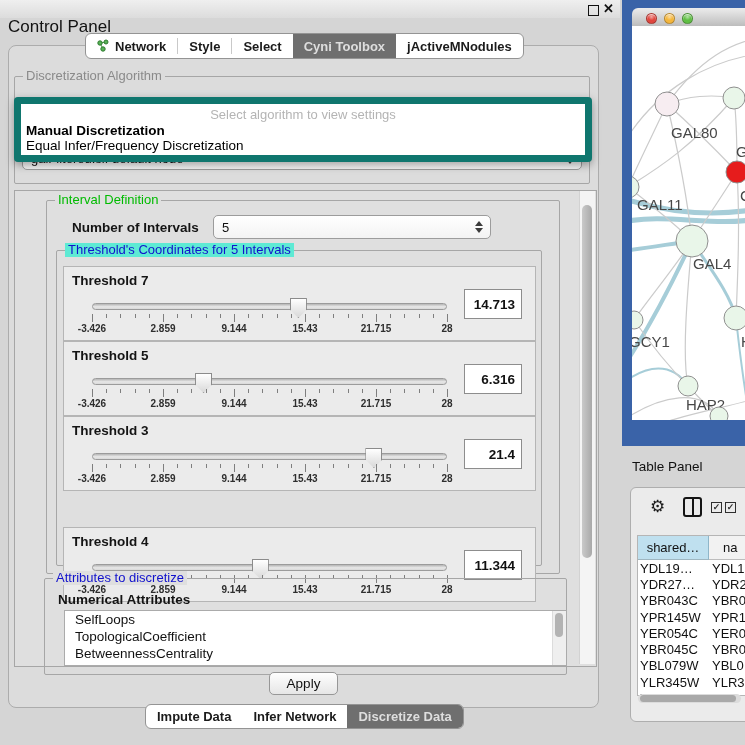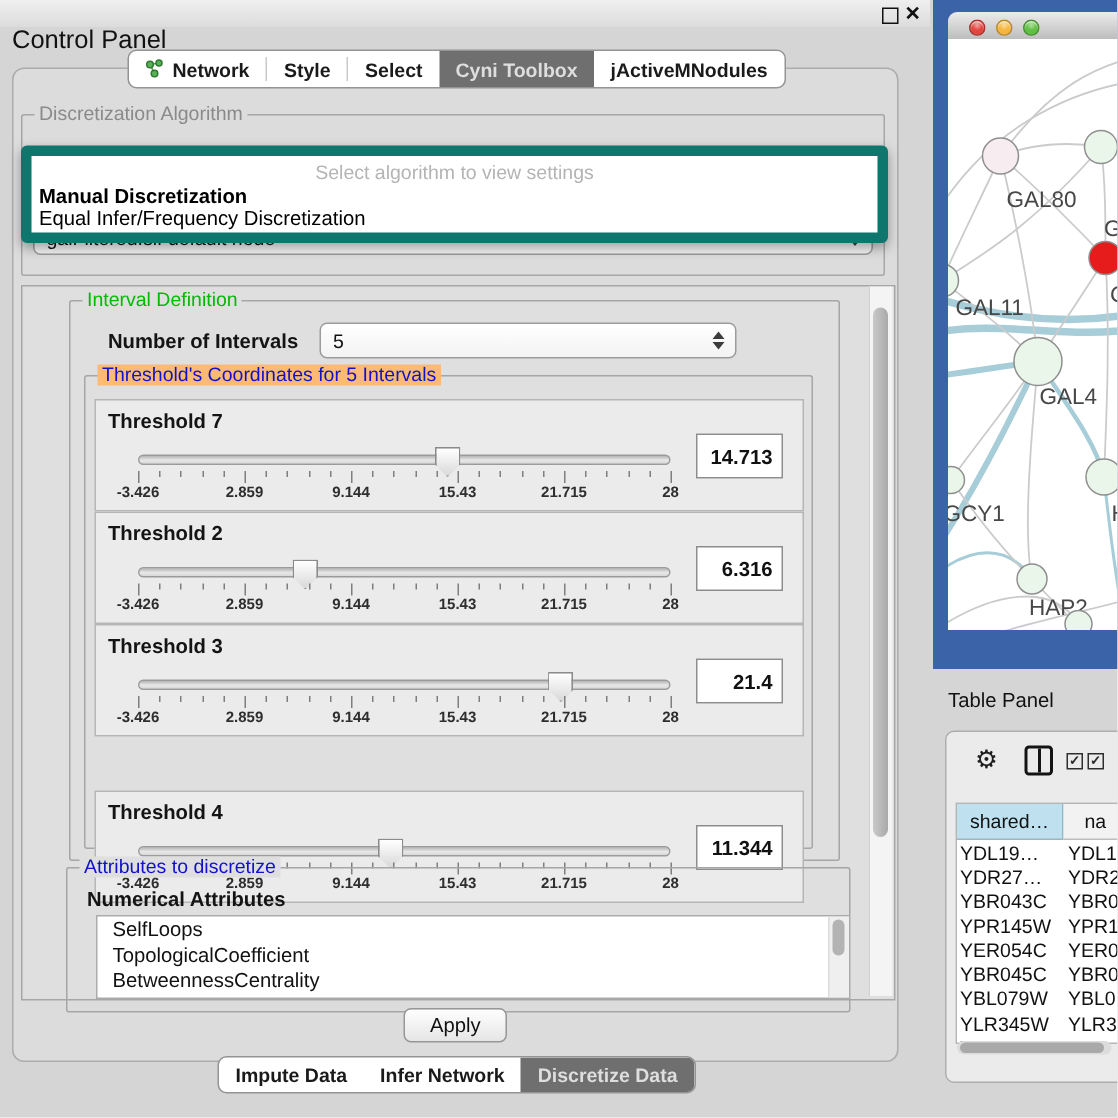--- a/index.html
+++ b/index.html
@@ -174,21 +174,21 @@
   <div class="abs lbl-b" style="left:72px;top:220px;">Number of Intervals</div>
   <div class="combo" style="left:213px;top:215px;width:278px;height:24px;box-sizing:border-box;">
     <span>5</span>
     <span class="stepper">
       <span class="arr-up"></span>
         <span class="arr-dn"></span>
       </span>
   </div>
 
   <div class="group" id="th-group" style="left:56px;top:250px;width:484px;height:314px;background:#dfdfdf;">
-    <span class="gtitle" style="background:#fdba74;color:#1111cc;">Threshold's Coordinates for 5 Intervals</span>
+    <span class="gtitle" style="background:#5eead4;color:#1111cc;">Threshold's Coordinates for 5 Intervals</span>
   <div class="th-row" style="top: 15px;">
       <div class="th-label">Threshold 7</div>
       <div class="th-track"></div>
       <div class="th-handle" style="left: 225.905px;"></div>
       <div class="th-value">14.713</div>
     <div class="tick major" style="left: 28px;"></div>
         <div class="tick minor" style="left: 42.2px;"></div>
         <div class="tick minor" style="left: 56.4px;"></div>
         <div class="tick minor" style="left: 70.6px;"></div>
         <div class="tick minor" style="left: 84.8px;"></div>
@@ -214,21 +214,21 @@
         <div class="tick minor" style="left: 368.8px;"></div>
         <div class="tick major" style="left: 383px;"></div>
         <span class="ticklabel" style="left: 28px;">-3.426</span>
         <span class="ticklabel" style="left: 99px;">2.859</span>
         <span class="ticklabel" style="left: 170px;">9.144</span>
         <span class="ticklabel" style="left: 241px;">15.43</span>
         <span class="ticklabel" style="left: 312px;">21.715</span>
         <span class="ticklabel" style="left: 383px;">28</span>
       </div>
       <div class="th-row" style="top: 90px;">
-      <div class="th-label">Threshold 2</div>
+      <div class="th-label">Threshold 5</div>
       <div class="th-track"></div>
       <div class="th-handle" style="left: 131.049px;"></div>
       <div class="th-value">6.316</div>
     <div class="tick major" style="left: 28px;"></div>
         <div class="tick minor" style="left: 42.2px;"></div>
         <div class="tick minor" style="left: 56.4px;"></div>
         <div class="tick minor" style="left: 70.6px;"></div>
         <div class="tick minor" style="left: 84.8px;"></div>
         <div class="tick major" style="left: 99px;"></div>
         <div class="tick minor" style="left: 113.2px;"></div>

